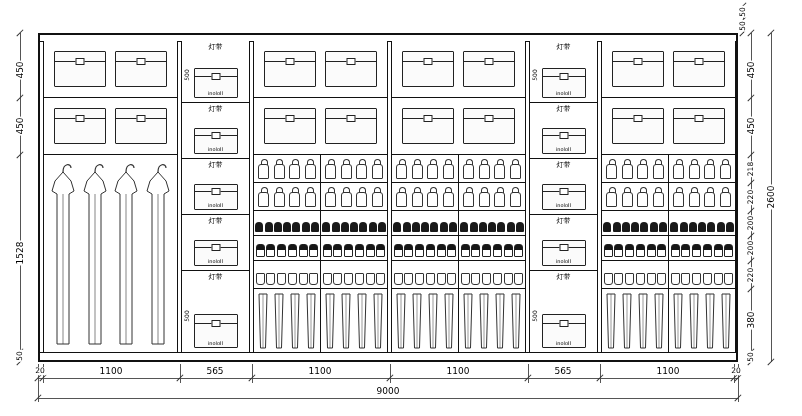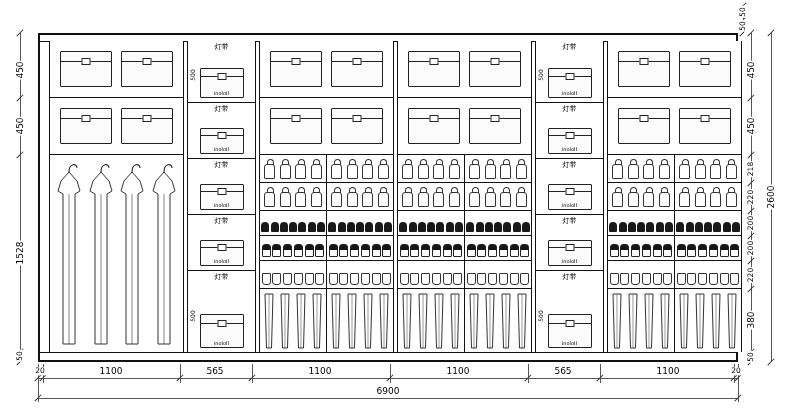--- a/index.html
+++ b/index.html
@@ -3,21 +3,21 @@
 <meta charset="utf-8">
 <style>
   html,body{margin:0;padding:0;background:#fff;}
   .canvas{position:relative;width:802px;height:416px;background:#ffffff;overflow:hidden;
           font-family:"DejaVu Sans","Liberation Sans",sans-serif;color:#000;}
   
   .cabinet{position:absolute;left:38px;top:33px;width:700px;height:329px;border:2px solid #111;
            box-sizing:border-box;background:#fff;}
   .innerline{position:absolute;left:0;width:100%;border-top:1.2px solid #111;}
   .col{position:absolute;top:6px;height:311px;background:#fff;border-left:1.2px solid #111;
-       border-right:1.2px solid #111;box-sizing:border-box;margin-left:6px;}
+       border-right:1.2px solid #111;box-sizing:border-box;}
   .shelf-col{width:135px;}
   .strip-col{width:69px;}
   .row{position:absolute;left:0;width:100%;box-sizing:border-box;border-bottom:1.2px solid #111;
        display:flex;justify-content:space-evenly;align-items:center;}
   .r1{top:0;height:57px;}
   .r2{top:57px;height:57px;}
   .glyph-row{position:absolute;left:0;width:100%;box-sizing:border-box;border-bottom:1.2px solid #111;display:flex;}
   .glyph-row .half{flex:1;display:flex;justify-content:space-evenly;align-items:flex-end;padding-bottom:2px;}
   .glyph-row .half:first-child{border-right:1.2px solid #111;}
   .hang-area{position:absolute;top:114px;height:197px;left:0;width:100%;box-sizing:border-box;
@@ -655,21 +655,21 @@
 
     <span class="dim small" style="left:40px;top:371px">20</span>
     <span class="dim" style="left:111px;top:371px">1100</span>
     <span class="dim" style="left:215px;top:371px">565</span>
     <span class="dim" style="left:320px;top:371px">1100</span>
     <span class="dim" style="left:458px;top:371px">1100</span>
     <span class="dim" style="left:563px;top:371px">565</span>
     <span class="dim" style="left:668px;top:371px">1100</span>
     <span class="dim small" style="left:736px;top:371px">20</span>
 
-    <span class="dim" style="left:388px;top:391px">6900</span>
+    <span class="dim" style="left:388px;top:391px">9000</span>
   <div class="dimline" style="left: 20px; top: 33px; width: 1px; height: 329px;"></div>
       <div class="dimline" style="left: 750.5px; top: 33px; width: 1px; height: 329px;"></div>
       <div class="dimline" style="left: 770.5px; top: 33px; width: 1px; height: 329px;"></div>
       <div class="dimline" style="left: 743px; top: 6px; width: 1px; height: 27px;"></div>
       <div class="dimline" style="left: 38px; top: 378px; width: 700px; height: 1px;"></div>
       <div class="dimline" style="left: 38px; top: 398px; width: 700px; height: 1px;"></div>
       <div class="tick" style="left: 20px; top: 33px;"></div>
       <div class="tick" style="left: 20px; top: 98px;"></div>
       <div class="tick" style="left: 20px; top: 155px;"></div>
       <div class="tick" style="left: 20px; top: 352px;"></div>

